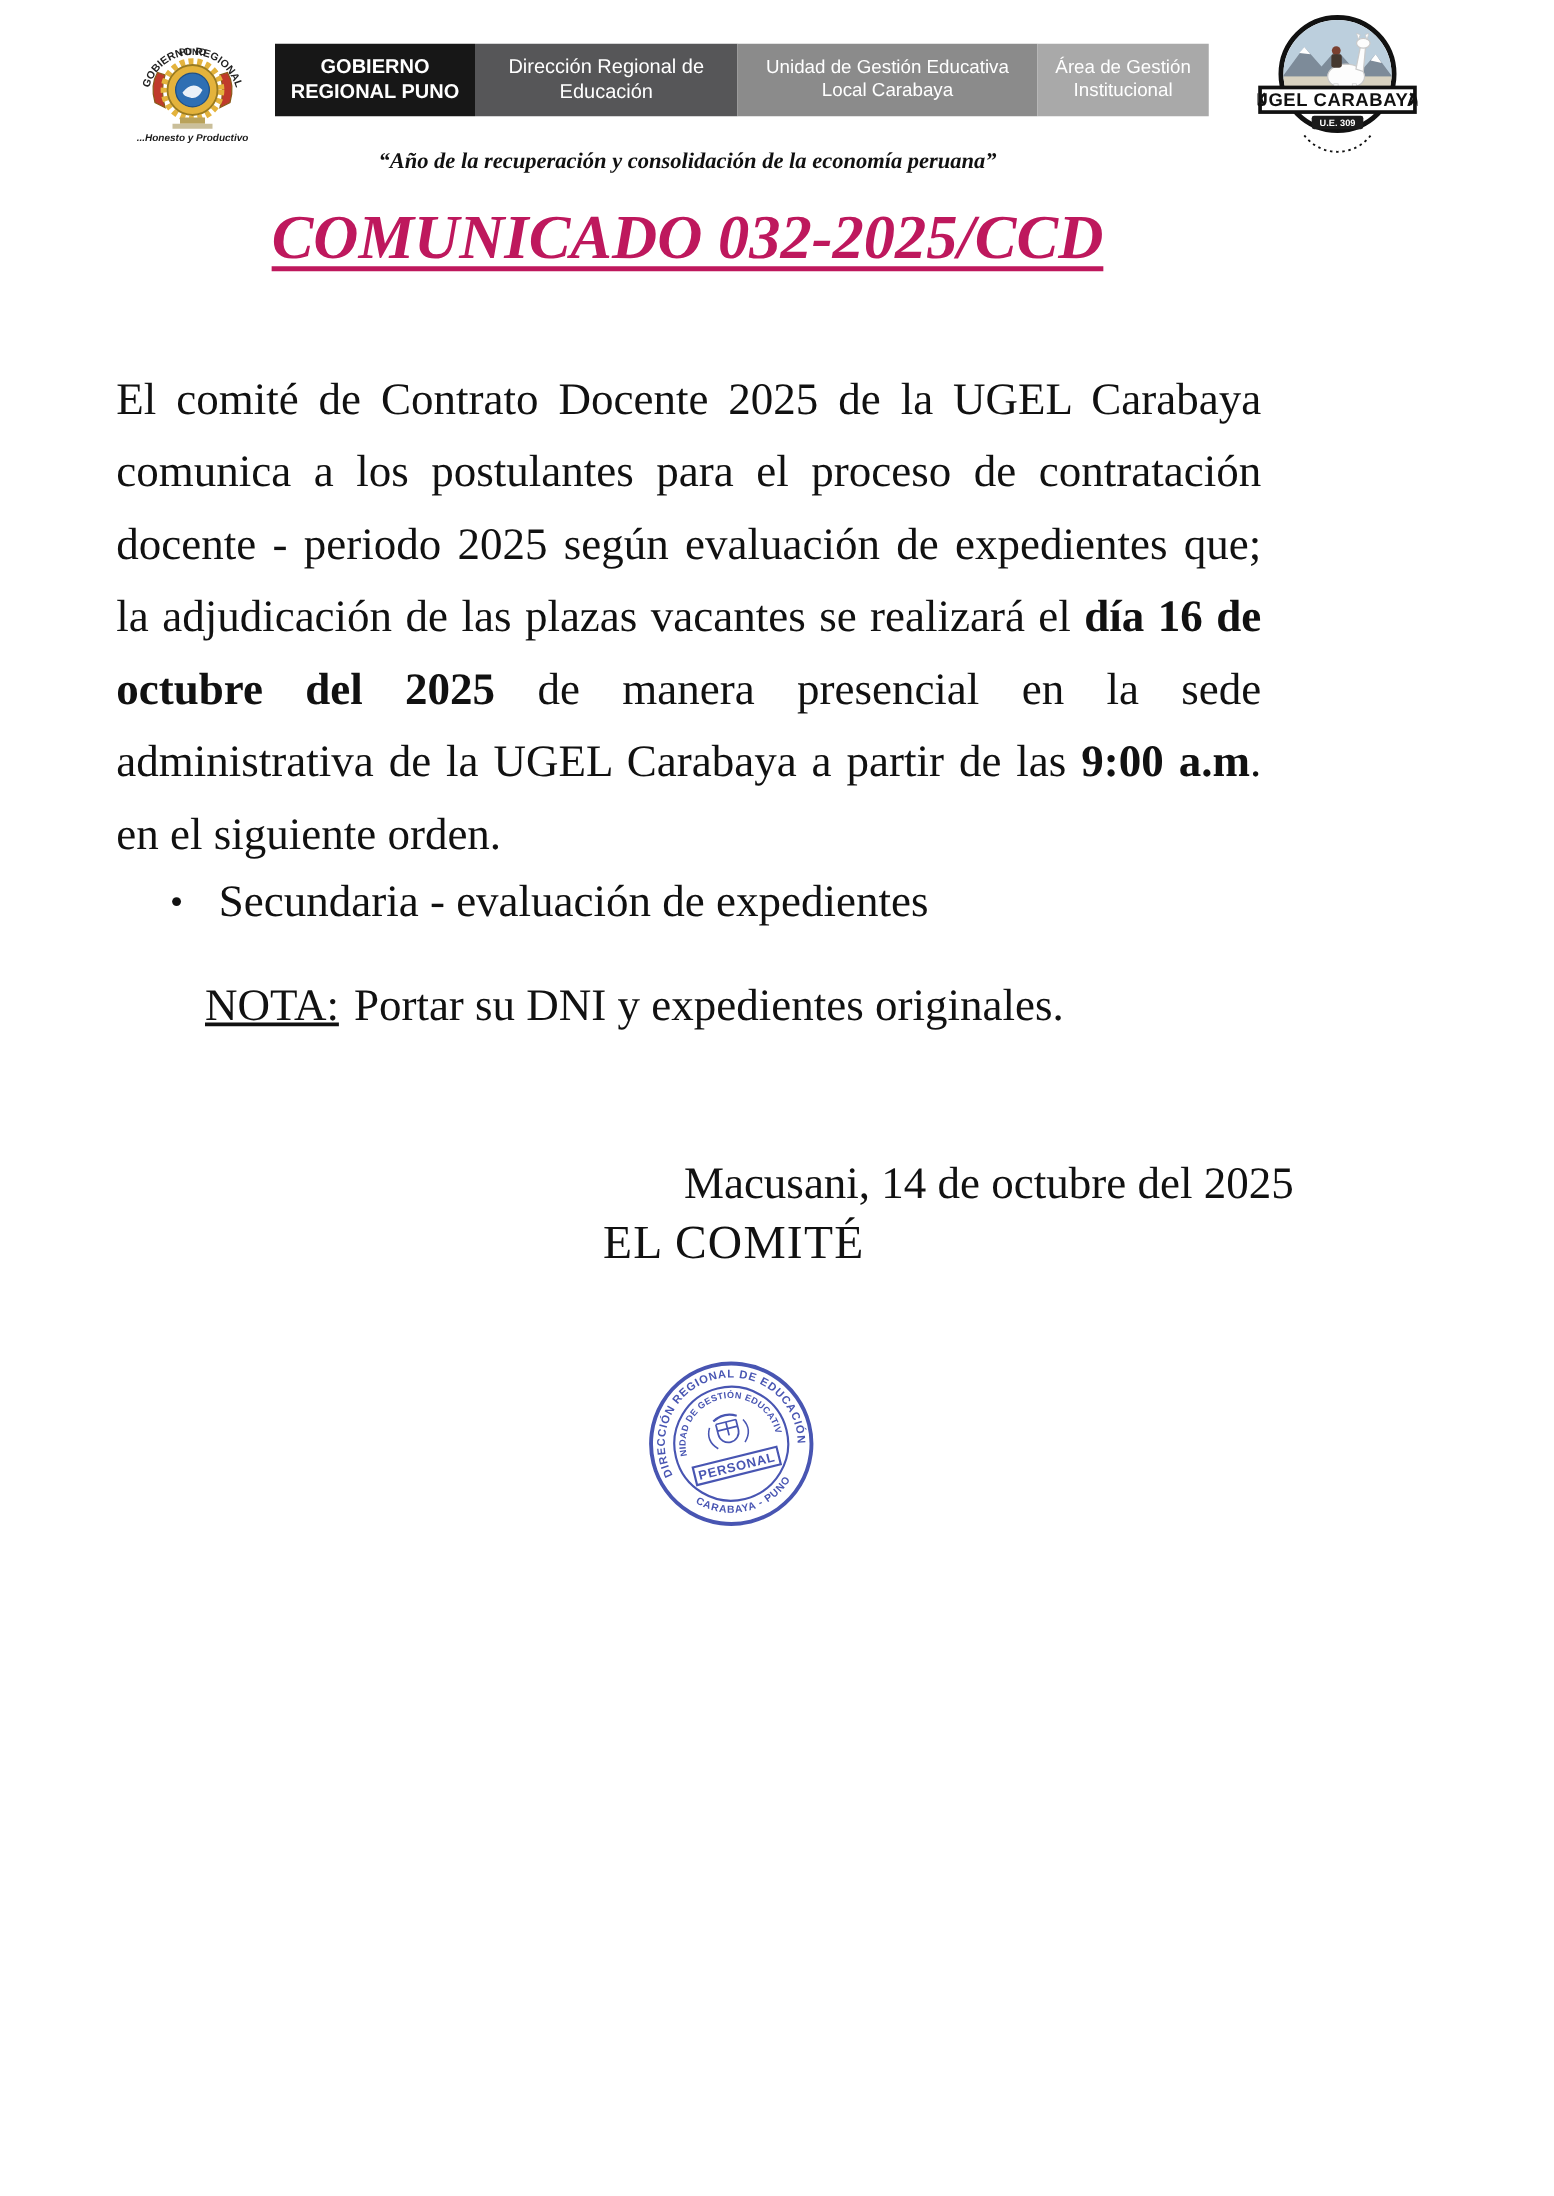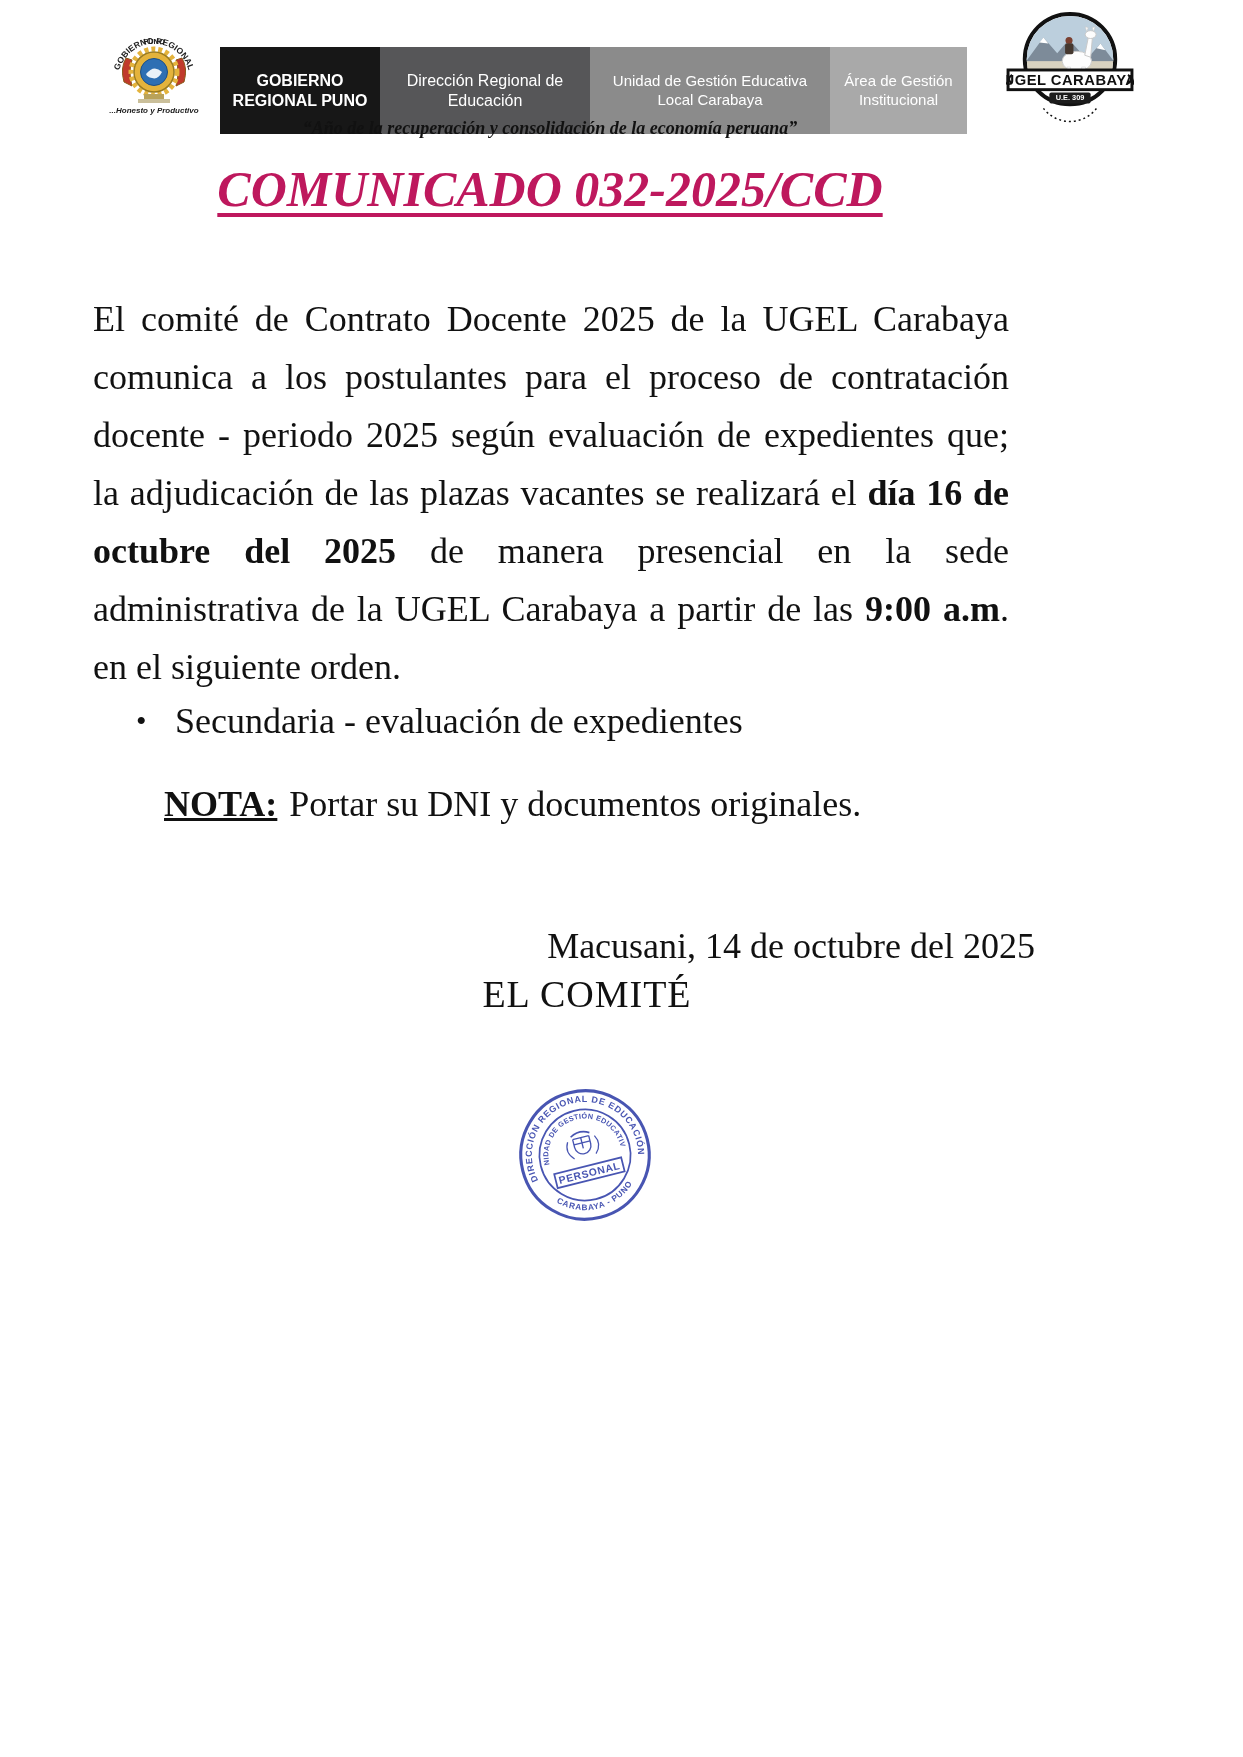--- a/index.html
+++ b/index.html
@@ -3,21 +3,21 @@
 <meta charset="utf-8">
 <style>
   html,body{margin:0;padding:0;background:#e8e8e8;}
   .page{
     position:relative; width:1243px; height:1757px; background:#ffffff;
     margin:0 auto; overflow:hidden;
     font-family:"Liberation Serif", serif; color:#111;
   }
   
   .left-logo{position:absolute; left:104px; top:22px;}
-  .banners{position:absolute; left:220px; top:35px; height:87px; display:flex;margin-top:12px;}
+  .banners{position:absolute; left:220px; top:35px; height:58px; display:flex;}
   .banner{display:flex; align-items:center; justify-content:center; text-align:center;
     color:#fff; font-family:"Liberation Sans", sans-serif; line-height:1.25; padding:0 8px; box-sizing:border-box;}
   .banner.b1{width:160px; background:#171717; font-weight:bold; font-size:16px;}
   .banner.b2{width:210px; background:#565658; font-size:16px;}
   .banner.b3{width:240px; background:#8b8b8b; font-size:15px;}
   .banner.b4{width:137px; background:#a9a9a9; font-size:15px;}
   .ugel-logo{position:absolute; left:1006px; top:10px;}
   
   .motto{position:absolute; top:118px; left:90px; width:920px; text-align:center;
     font-style:italic; font-weight:bold; font-size:18px;}
@@ -25,21 +25,21 @@
     font-style:italic; font-weight:bold; font-size:50px; color:#be185d;
     text-decoration:underline; text-decoration-thickness:4px; text-underline-offset:7px;}
   .subtitle{position:absolute; top:238px; left:140px; width:920px; text-align:center;
     font-style:italic; font-weight:bold; font-size:22px;}
   
   .body-text{position:absolute; top:290px; left:93px; width:916px; margin:0;
     font-size:36px; line-height:58px; text-align:justify;}
   .bullet-row{position:absolute; top:700px; left:136px; font-size:36px;}
   .bullet-row .glyph{display:inline-block; width:30px; font-size:30px; vertical-align:2px;}
   .note-row{position:absolute; top:783px; left:164px; font-size:36px;}
-  .note-label{font-weight:bold; text-decoration:underline; text-decoration-thickness:3px;}
+  .note-label{font-weight:normal; text-decoration:underline; text-decoration-thickness:3px;}
   .note-text{padding-left:12px;}
   .date-row{position:absolute; top:882px; left:93px; width:942px; text-align:right; font-size:36px;margin-top:43px;}
   .committee{position:absolute; top:972px; left:0; width:1174px; text-align:center;
     font-weight:normal; font-size:38px; letter-spacing:1px;}
   
   .stamp{position:absolute; left:516px; top:1086px; width:138px; height:138px;
     transform:rotate(-14deg); opacity:.93;}
   .stamp text{font-family:"Liberation Sans", sans-serif; font-weight:bold; fill:#3b49ad;}
   
   .left-logo text{font-family:"Liberation Sans", sans-serif;}
@@ -132,21 +132,21 @@
   <h1 class="title">COMUNICADO 032-2025/CCD</h1>
 
   <p class="body-text"><span>El comité de Contrato Docente 2025 de la UGEL Carabaya comunica a los postulantes para el proceso de contratación docente - periodo 2025 según evaluación de expedientes que; la adjudicación de las plazas vacantes se realizará el </span><b>día 16 de octubre del 2025</b><span> de manera presencial en la sede administrativa de la UGEL Carabaya a partir de las </span><b>9:00 a.m</b><span>. en el siguiente orden.</span></p>
 
   <div class="bullet-row">
     <span class="glyph">•</span>
     <span>Secundaria - evaluación de expedientes</span>
   </div>
 
   <div class="note-row">
-    <span class="note-label">NOTA:</span><span class="note-text">Portar su DNI y documentos originales.</span>
+    <span class="note-label">NOTA:</span><span class="note-text">Portar su DNI y expedientes originales.</span>
   </div>
 
   <div class="date-row">Macusani, 14 de octubre del 2025</div>
 
   <div class="committee">EL COMITÉ</div>
 
   <svg class="stamp" viewBox="0 0 200 200">
     <defs>
       <path id="sp1" d="M 25.6 119.9 A 77 77 0 1 1 174.4 119.9"></path>
       <path id="sp2" d="M 47.2 104.6 A 53 53 0 1 1 152.8 104.6"></path>

